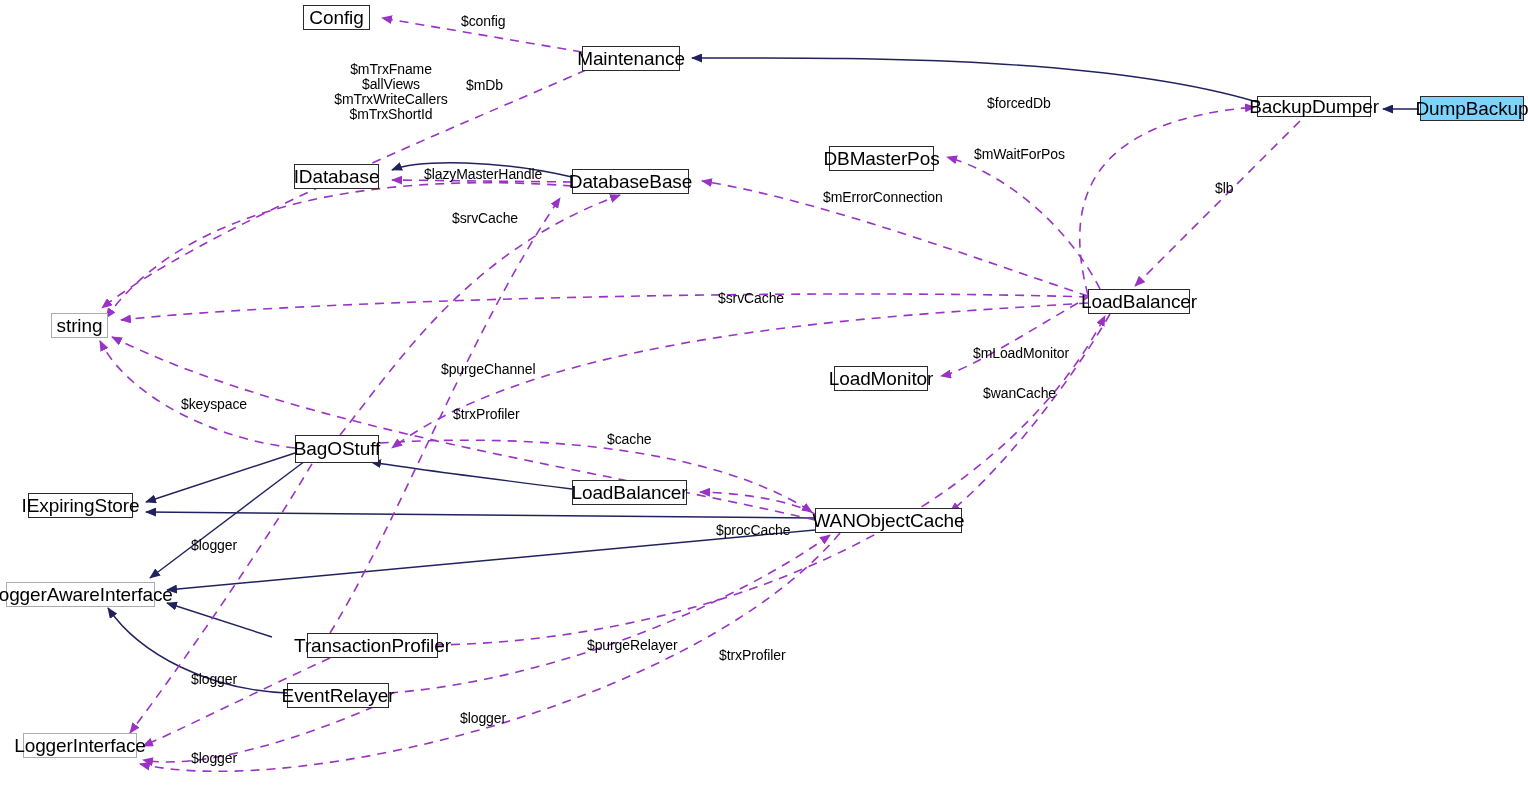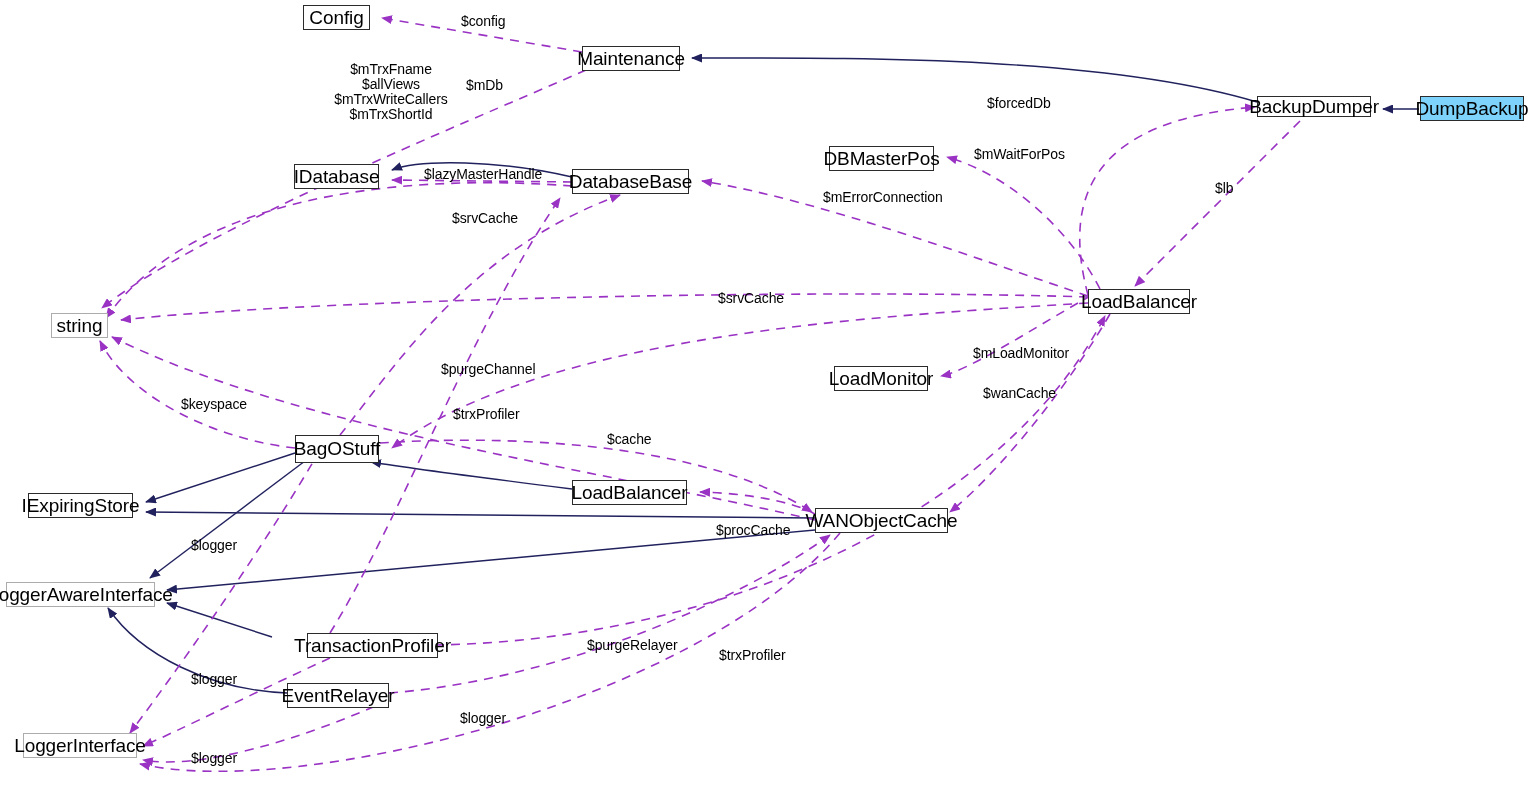--- a/index.html
+++ b/index.html
@@ -92,21 +92,21 @@
   <div class="node thin" style="left:51px;top:313px;width:57px;height:25px;">string</div>
 
   <div class="node solid" style="left:834px;top:366px;width:94px;height:25px;">LoadMonitor</div>
 
   <div class="node solid" style="left:295px;top:435px;width:84px;height:28px;">BagOStuff</div>
 
   <div class="node solid" style="left:572px;top:480px;width:115px;height:25px;">LoadBalancer</div>
 
   <div class="node solid" style="left:28px;top:493px;width:105px;height:25px;">IExpiringStore</div>
 
-  <div class="node solid" style="left:815px;top:508px;width:133px;height:25px;">WANObjectCache</div>
+  <div class="node solid" style="left:815px;top:508px;width:147px;height:25px;">WANObjectCache</div>
 
   <div class="node thin" style="left:6px;top:582px;width:149px;height:25px;">LoggerAwareInterface</div>
 
   <div class="node solid" style="left:272px;top:633px;width:131px;height:25px;margin-left:35px;">TransactionProfiler</div>
 
   <div class="node solid" style="left:287px;top:683px;width:102px;height:25px;">EventRelayer</div>
 
   <div class="node thin" style="left:23px;top:733px;width:114px;height:25px;">LoggerInterface</div>
 
   <div class="elabel" style="left:461px;top:14px;">$config</div>

